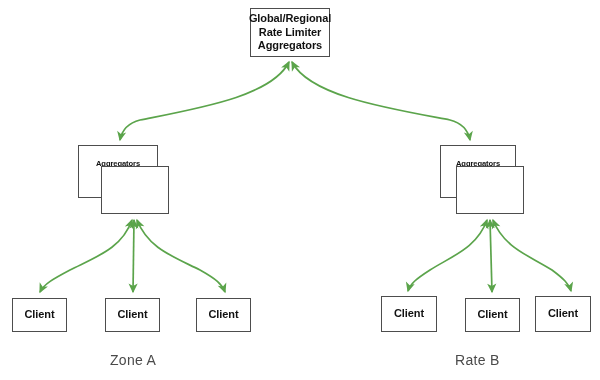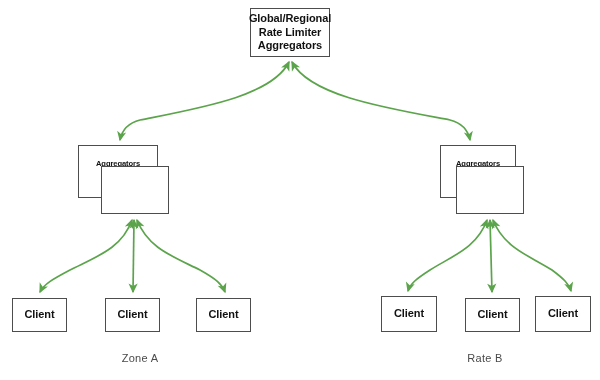--- a/index.html
+++ b/index.html
@@ -39,25 +39,25 @@
     padding-top: 13px;
   }
   .node-aggregator-front {
     background: #ffffff;
   }
   .node-client {
     font-size: 11px;
   }
   .zone-label {
     position: absolute;
-    font-size: 11px;
+    font-size: 14px;
     color: #4a4a4a;
     font-weight: normal;
     letter-spacing: 0.3px;
-    text-align: center;
+    text-align: left;
     white-space: nowrap;
   }
   #edges {
     position: absolute;
     left: 0;
     top: 0;
     width: 600px;
     height: 380px;
     pointer-events: none;
   }

